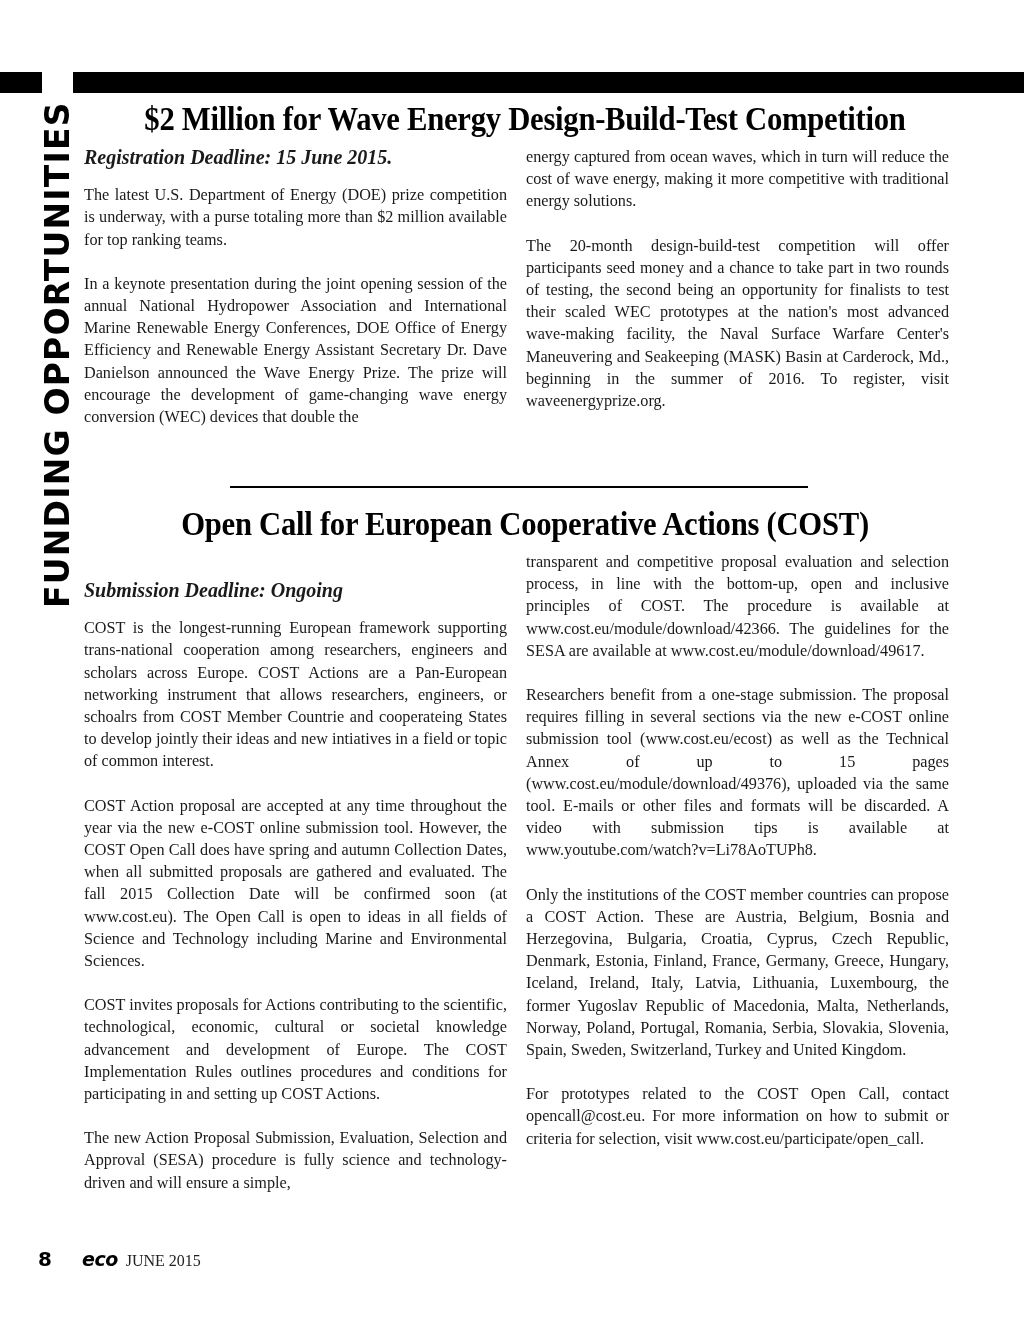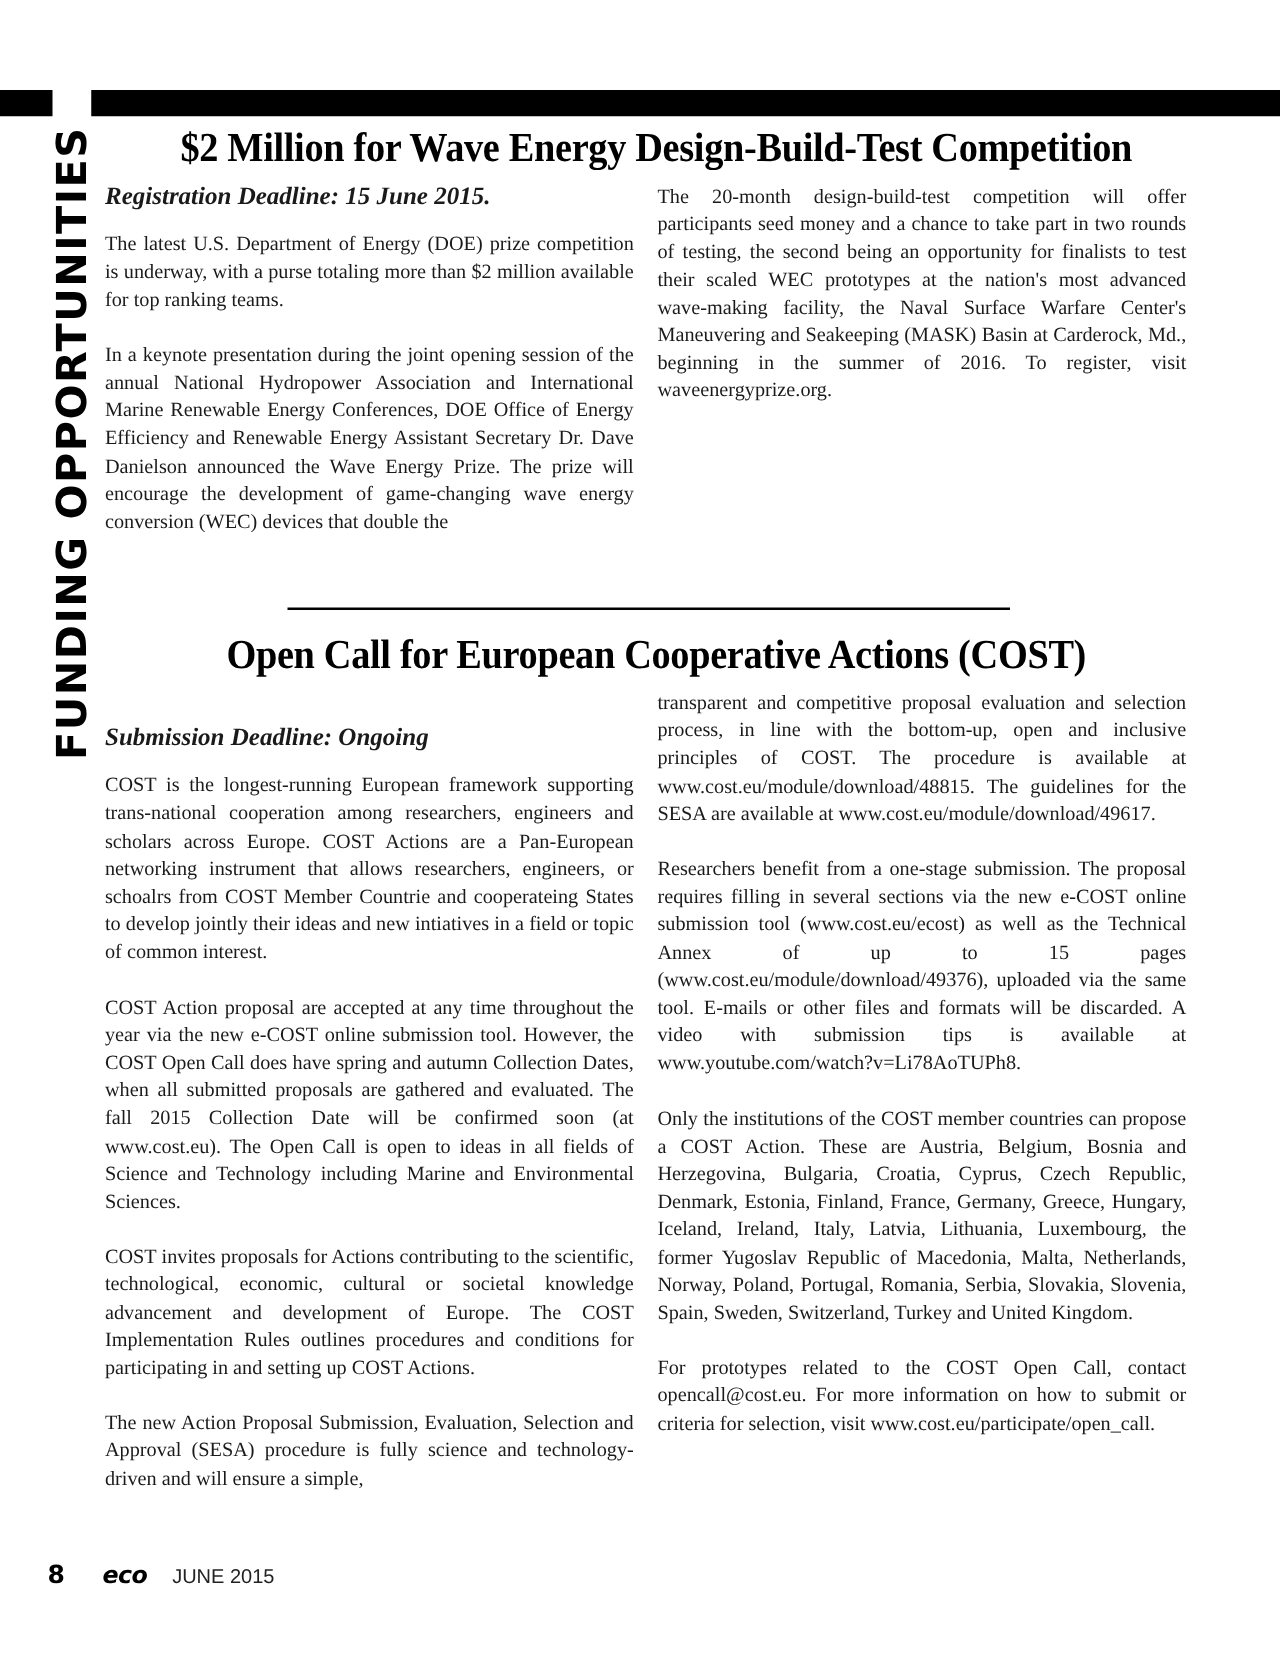--- a/index.html
+++ b/index.html
@@ -32,57 +32,58 @@
     .col p { margin: 0 0 22px 0; }
     .col p.deadline { font-style: italic; font-weight: bold; text-align: left; margin-bottom: 16px; font-size: 20px; }
 
     .c1 { left: 84px; top: 146px; }
     .c2 { left: 526px; top: 146px; }
     .c3 { left: 84px; top: 551px; margin-top: 28px; }
     .c4 { left: 526px; top: 551px; }
 
     .footer { position: absolute; left: 38px; top: 1247px; height: 24px; display: flex; align-items: baseline; }
     .page-num { font-family: "DejaVu Sans", sans-serif; font-weight: bold; font-size: 20px; color: #000; width: 44px; }
-    .mag-logo { font-family: "DejaVu Sans", sans-serif; font-weight: bold; font-style: italic; font-size: 19px; color: #000; letter-spacing: -0.5px; margin-right: 20px; }
-    .issue-date { font-family: Liberation Sans, sans-serif; font-size: 16px; color: #222; }
+    .mag-logo { font-family: "DejaVu Sans", sans-serif; font-weight: bold; font-style: italic; font-size: 19px; color: #000; letter-spacing: -0.5px; margin-right: 8px; }
+    .issue-date { font-family: Liberation Serif, serif; font-size: 16px; color: #222; }
   </style>
 </head>
 <body>
 
 <div class="top-bar-left"></div>
 <div class="top-bar-right"></div>
 
 <div class="side-label">FUNDING OPPORTUNITIES</div>
 
 <h1 class="headline h1" style="margin:0;">$2 Million for Wave Energy Design-Build-Test Competition</h1>
 
 <div class="col c1">
   <p class="deadline">Registration Deadline: 15 June 2015.</p>
   <p>The latest U.S. Department of Energy (DOE) prize competition is underway, with a purse totaling more than $2 million available for top ranking teams.</p>
   <p style="margin-bottom:0;">In a keynote presentation during the joint opening session of the annual National Hydropower Association and International Marine Renewable Energy Conferences, DOE Office of Energy Efficiency and Renewable Energy Assistant Secretary Dr. Dave Danielson announced the Wave Energy Prize. The prize will encourage the development of game-changing wave energy conversion (WEC) devices that double the</p>
 </div>
 
 <div class="col c2">
+  <p>energy captured from ocean waves, which in turn will reduce the cost of wave energy, making it more competitive with traditional energy solutions.</p>
   <p style="margin-bottom:0;">The 20-month design-build-test competition will offer participants seed money and a chance to take part in two rounds of testing, the second being an opportunity for finalists to test their scaled WEC prototypes at the nation's most advanced wave-making facility, the Naval Surface Warfare Center's Maneuvering and Seakeeping (MASK) Basin at Carderock, Md., beginning in the summer of 2016. To register, visit waveenergyprize.org.</p>
 </div>
 
 <div class="divider"></div>
 
 <h1 class="headline h2" style="margin:0;">Open Call for European Cooperative Actions (COST)</h1>
 
 <div class="col c3">
   <p class="deadline">Submission Deadline: Ongoing</p>
   <p>COST is the longest-running European framework supporting trans-national cooperation among researchers, engineers and scholars across Europe. COST Actions are a Pan-European networking instrument that allows researchers, engineers, or schoalrs from COST Member Countrie and cooperateing States to develop jointly their ideas and new intiatives in a field or topic of common interest.</p>
   <p>COST Action proposal are accepted at any time throughout the year via the new e-COST online submission tool. However, the COST Open Call does have spring and autumn Collection Dates, when all submitted proposals are gathered and evaluated. The fall 2015 Collection Date will be confirmed soon (at www.cost.eu). The Open Call is open to ideas in all fields of Science and Technology including Marine and Environmental Sciences.</p>
   <p>COST invites proposals for Actions contributing to the scientific, technological, economic, cultural or societal knowledge advancement and development of Europe. The COST Implementation Rules outlines procedures and conditions for participating in and setting up COST Actions.</p>
   <p style="margin-bottom:0;">The new Action Proposal Submission, Evaluation, Selection and Approval (SESA) procedure is fully science and technology-driven and will ensure a simple,</p>
 </div>
 
 <div class="col c4">
-  <p>transparent and competitive proposal evaluation and selection process, in line with the bottom-up, open and inclusive principles of COST. The procedure is available at www.cost.eu/module/download/48815. The guidelines for the SESA are available at www.cost.eu/module/download/49617.</p>
+  <p>transparent and competitive proposal evaluation and selection process, in line with the bottom-up, open and inclusive principles of COST. The procedure is available at www.cost.eu/module/download/42366. The guidelines for the SESA are available at www.cost.eu/module/download/49617.</p>
   <p>Researchers benefit from a one-stage submission. The proposal requires filling in several sections via the new e-COST online submission tool (www.cost.eu/ecost) as well as the Technical Annex of up to 15 pages (www.cost.eu/module/download/49376), uploaded via the same tool. E-mails or other files and formats will be discarded. A video with submission tips is available at www.youtube.com/watch?v=Li78AoTUPh8.</p>
   <p>Only the institutions of the COST member countries can propose a COST Action. These are Austria, Belgium, Bosnia and Herzegovina, Bulgaria, Croatia, Cyprus, Czech Republic, Denmark, Estonia, Finland, France, Germany, Greece, Hungary, Iceland, Ireland, Italy, Latvia, Lithuania, Luxembourg, the former Yugoslav Republic of Macedonia, Malta, Netherlands, Norway, Poland, Portugal, Romania, Serbia, Slovakia, Slovenia, Spain, Sweden, Switzerland, Turkey and United Kingdom.</p>
   <p style="margin-bottom:0;">For prototypes related to the COST Open Call, contact opencall@cost.eu. For more information on how to submit or criteria for selection, visit www.cost.eu/participate/open_call.</p>
 </div>
 
 <div class="footer">
   <span class="page-num">8</span>
   <span class="mag-logo">eco</span>
   <span class="issue-date">JUNE 2015</span>
 </div>

